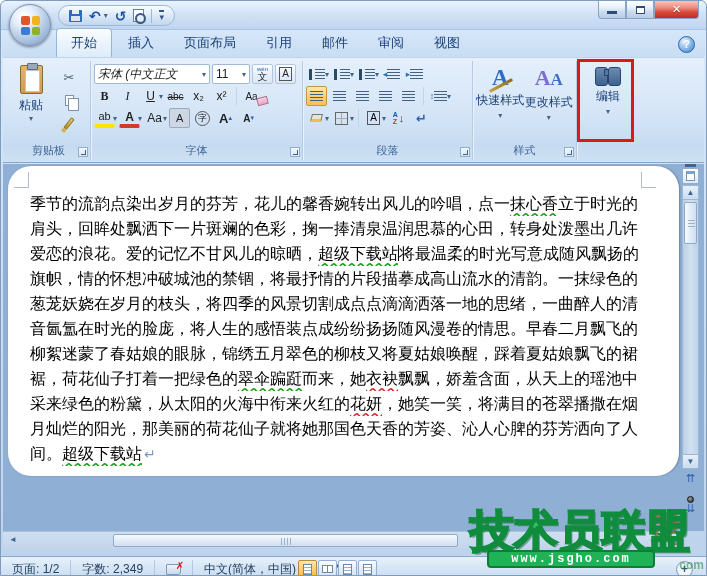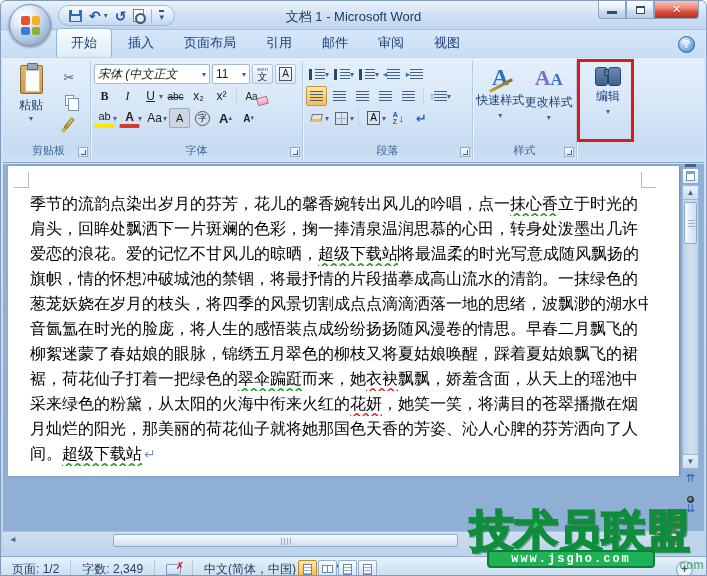--- a/index.html
+++ b/index.html
@@ -159,21 +159,21 @@
     background:linear-gradient(#6d8cb0,#3d6390); border:1px solid #27456b; border-radius:3px; }
   .binoc::before { left:0; } .binoc::after { right:0; }
   .binoc span { position:absolute; left:9px; top:2px; width:8px; height:7px; background:#54779f;
     border:1px solid #27456b; }
   .edit-label { font-size:12px; color:#1b3f77; }
   .red-box { position:absolute; left:576px; top:58px; width:57px; height:83px; border:3px solid #da1b12; z-index:45; }
 
   
   .docarea { position:absolute; left:2px; right:2px; top:163px; height:367px; background:#8fafd4; overflow:hidden; }
   .page { position:absolute; left:5px; top:2px; width:671px; height:310px; background:#fff;
-    box-shadow:1px 0 2px rgba(0,0,0,.25); overflow:hidden; }
+    box-shadow:1px 0 2px rgba(0,0,0,.25); overflow:hidden;border-radius:23px; }
   .mark-l { position:absolute; left:6px; top:6px; width:15px; height:16px;
     border-right:1px solid #aebdd0; border-bottom:1px solid #aebdd0; }
   .mark-r { position:absolute; left:633px; top:6px; width:15px; height:16px;
     border-left:1px solid #aebdd0; border-bottom:1px solid #aebdd0; }
   .doc-text { position:absolute; left:22px; top:25px; width:618px; font-size:16px; line-height:25px; color:#000;
     font-family:"DejaVu Serif","Liberation Serif",serif; }
   .para { margin-bottom:13px; }
   .docline { white-space:nowrap; height:25px; overflow:hidden; }
   .u-green { text-decoration:underline; text-decoration-style:wavy; text-decoration-color:#18a018;
     text-underline-offset:3px; }
@@ -255,21 +255,20 @@
   <div class="titlebar">
     <div class="qat">
       <span class="save-icon"></span>
       <span class="glyph-btn">↶</span>
       <span class="dd-mini">▾</span>
       <span class="glyph-btn">↺</span>
       <span class="preview-icon"></span>
       <span class="qat-sep"></span>
       <span class="qat-more">▾</span>
     </div>
-    <div class="title-text">文档 1 - Microsoft Word</div>
     <div class="win-controls">
       <div class="win-btn btn-min">
           <span></span>
         </div>
       <div class="win-btn btn-restore">
           <span></span>
         </div>
       <div class="win-btn btn-close">✕</div>
     </div>
   </div>
@@ -479,21 +478,21 @@
   <div class="docarea">
     <div class="page">
       <div class="mark-l"></div>
       <div class="mark-r"></div>
       <div class="doc-text">
           <div class="para">
             <div class="docline"><span>季节的流韵点染出岁月的芬芳，花儿的馨香婉转出风儿的吟唱，点一</span><span class="u-green">抹心香</span><span>立于时光的</span></div>
             <div class="docline"><span>肩头，回眸处飘洒下一片斑斓的色彩，掬一捧清泉温润思慕的心田，转身处泼墨出几许</span></div>
             <div class="docline"><span>爱恋的浪花。爱的记忆不甘风儿的晾晒，</span><span class="u-green">超级下载站</span><span class="caret"></span><span>将最温柔的时光写意成随风飘扬的</span></div>
             <div class="docline"><span>旗帜，情的怀想冲破城池的禁锢，将最抒情的片段描摹成高山流水的清韵。一抹绿色的</span></div>
-            <div class="docline"><span>葱茏妖娆在岁月的枝头，将四季的风景切割成点点滴滴洒落一地的思绪，波飘渺的湖水中</span></div>
+            <div class="docline"><span>葱茏妖娆在岁月的枝头，将四季的风景切割成点点滴滴洒落一地的思绪，一曲醉人的清</span></div>
             <div class="docline"><span>音氤氲在时光的脸庞，将人生的感悟装点成纷纷扬扬随风漫卷的情思。早春二月飘飞的</span></div>
             <div class="docline"><span>柳絮迷蒙了春姑娘的眼脉，锦绣五月翠色的柳枝又将夏姑娘唤醒，踩着夏姑娘飘飞的裙</span></div>
             <div class="docline"><span>裾，荷花仙子打着一把绿色的</span><span class="u-green">翠伞蹁跹</span><span>而来，她</span><span class="u-red">衣袂</span><span>飘飘，娇羞含面，从天上的瑶池中</span></div>
             <div class="docline"><span>采来绿色的粉黛，从太阳的火海中衔来火红的</span><span class="u-red">花妍</span><span>，她笑一笑，将满目的苍翠播撒在烟</span></div>
             <div class="docline"><span>月灿烂的阳光，那美丽的荷花仙子就将她那国色天香的芳姿、沁人心脾的芬芳洒向了人</span></div>
             <div class="docline"><span>间。</span><span class="u-green">超级下载站</span><span class="pilcrow">↵</span></div>
           </div>
           <div class="para">
             <div class="docline"></div>
           </div>

